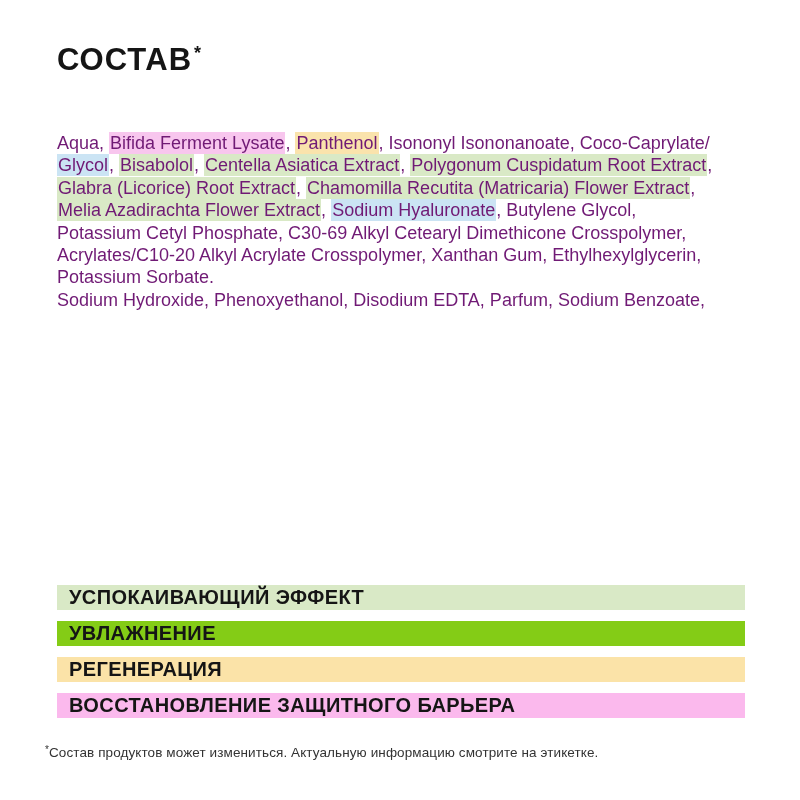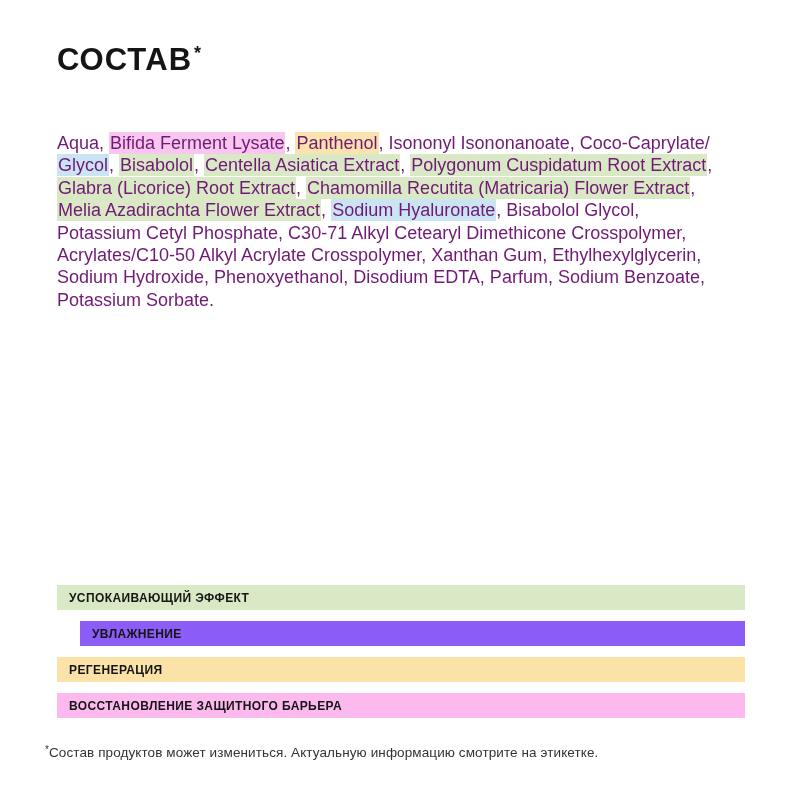--- a/index.html
+++ b/index.html
@@ -50,21 +50,21 @@
     left: 57px; top: 585px;
     width: 688px;
   }
   .legend-row {
     height: 25px;
     margin-bottom: 11px;
     display: flex;
     align-items: center;
     padding-left: 12px;
     box-sizing: border-box;
-    font-size: 12px;
+    font-size: 20px;
     font-weight: 700;
     letter-spacing: 0.4px;
     color: #151515;
   }
   .footnote {
     position: absolute;
     left: 45px; top: 745px;
     font-size: 13.5px;
     color: #333333;
     letter-spacing: 0.1px;
@@ -79,32 +79,32 @@
 <body>
 
 <div class="page">
 
   <div class="title"><span>СОСТАВ</span><span class="sup">*</span></div>
 
   <div class="ingredients">
       <div class="line"><span>Aqua, </span><span class="hl" style="background-color: rgb(248, 198, 238);">Bifida Ferment Lysate</span><span>, </span><span class="hl" style="background-color: rgb(250, 227, 172);">Panthenol</span><span>, Isononyl Isononanoate, Coco-Caprylate/</span></div>
       <div class="line"><span class="hl" style="background-color: rgb(203, 228, 244);">Glycol</span><span>, </span><span class="hl" style="background-color: rgb(217, 233, 198);">Bisabolol</span><span>, </span><span class="hl" style="background-color: rgb(217, 233, 198);">Centella Asiatica Extract</span><span>, </span><span class="hl" style="background-color: rgb(217, 233, 198);">Polygonum Cuspidatum Root Extract</span><span>,</span></div>
       <div class="line"><span class="hl" style="background-color: rgb(217, 233, 198); text-align: right;">Glabra (Licorice) Root Extract</span><span>, </span><span class="hl" style="background-color: rgb(217, 233, 198);">Chamomilla Recutita (Matricaria) Flower Extract</span><span>,</span></div>
-      <div class="line"><span class="hl" style="background-color: rgb(217, 233, 198);">Melia Azadirachta Flower Extract</span><span>, </span><span class="hl" style="background-color: rgb(203, 228, 244);">Sodium Hyaluronate</span><span>, Bisabolol Glycol,</span></div>
-      <div class="line"><span>Potassium Cetyl Phosphate, C30-71 Alkyl Cetearyl Dimethicone Crosspolymer,</span></div>
-      <div class="line"><span>Acrylates/C10-50 Alkyl Acrylate Crosspolymer, Xanthan Gum, Ethylhexylglycerin,</span></div>
+      <div class="line"><span class="hl" style="background-color: rgb(217, 233, 198);">Melia Azadirachta Flower Extract</span><span>, </span><span class="hl" style="background-color: rgb(203, 228, 244);">Sodium Hyaluronate</span><span>, Butylene Glycol,</span></div>
+      <div class="line"><span>Potassium Cetyl Phosphate, C30-69 Alkyl Cetearyl Dimethicone Crosspolymer,</span></div>
+      <div class="line"><span>Acrylates/C10-20 Alkyl Acrylate Crosspolymer, Xanthan Gum, Ethylhexylglycerin,</span></div>
+      <div class="line"><span>Potassium Sorbate.</span></div>
       <div class="line"><span>Sodium Hydroxide, Phenoxyethanol, Disodium EDTA, Parfum, Sodium Benzoate,</span></div>
-      <div class="line"><span>Potassium Sorbate.</span></div>
     </div>
 
   <div class="legend">
       <div class="legend-row" style="background-color: rgb(217, 233, 198);">
         <span>УСПОКАИВАЮЩИЙ ЭФФЕКТ</span>
       </div>
-      <div class="legend-row" style="background-color: #8b5cf6; margin-left: 23px;">
+      <div class="legend-row" style="background-color: #84cc16;">
         <span>УВЛАЖНЕНИЕ</span>
       </div>
       <div class="legend-row" style="background-color: rgb(251, 227, 168);">
         <span>РЕГЕНЕРАЦИЯ</span>
       </div>
       <div class="legend-row" style="background-color: rgb(251, 185, 237);">
         <span>ВОССТАНОВЛЕНИЕ ЗАЩИТНОГО БАРЬЕРА</span>
       </div>
     </div>
 

